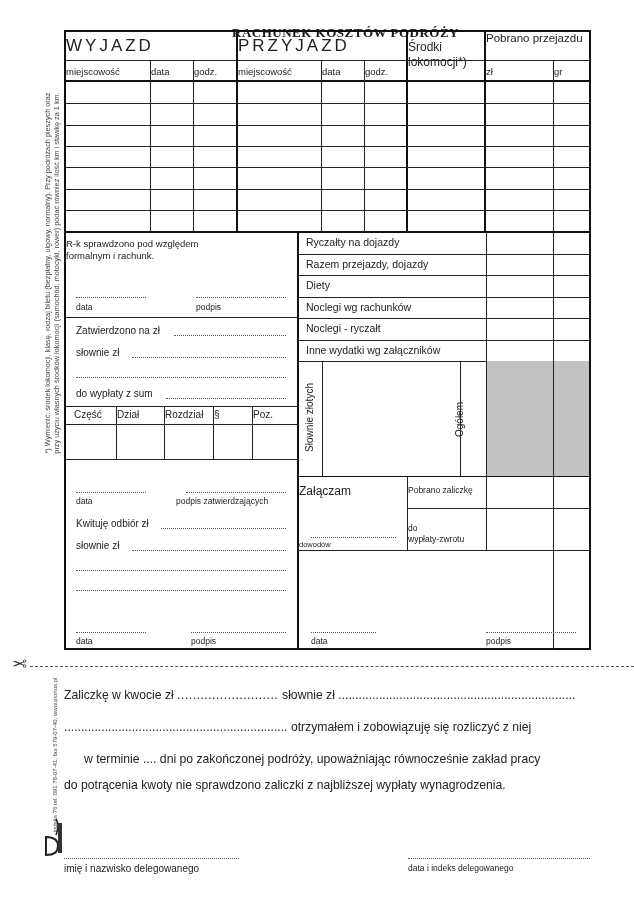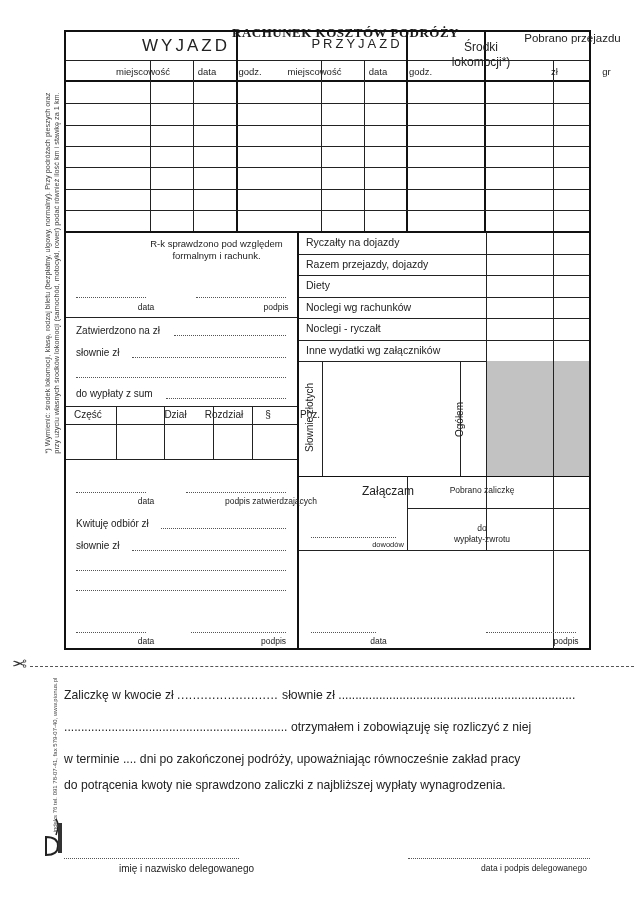--- a/index.html
+++ b/index.html
@@ -7,21 +7,21 @@
   .abs{position:absolute;}
   .title{left:232px;top:25px;font-family:"Liberation Serif",serif;font-weight:bold;font-size:13px;letter-spacing:0.5px;color:#1a1a1a;white-space:nowrap;}
   .side-note{left:34px;top:30px;width:36px;height:485px;}
   .side-note div{position:absolute;left:50%;top:50%;transform:translate(-50%,-50%) rotate(-90deg);width:485px;font-size:7.3px;line-height:9px;color:#444;text-align:center;white-space:nowrap;}
   .form{left:64px;top:30px;width:527px;height:620px;border:2px solid #111;box-sizing:border-box;}
   .line{position:absolute;background:#222;}
   .h{height:1px;}
   .v{width:1px;}
   .thick{background:#111;}
   .txt{position:absolute;white-space:nowrap;color:#222;}
-  .c{text-align:center;padding-left:35px;}
+  .c{}
   .dots{position:absolute;border-bottom:1px dotted #555;height:0;}
   .grey{position:absolute;background:#c2c2c2;}
   .rot{position:absolute;transform:rotate(-90deg);transform-origin:center;white-space:nowrap;font-size:10px;}
   .cut{left:30px;top:666px;width:604px;border-top:1px dashed #555;}
   .scissors{left:12px;top:652px;font-size:18px;color:#333;transform:rotate(180deg);}
   .decl{left:64px;font-size:12.2px;color:#222;white-space:nowrap;}
   .footer-side{left:42px;top:665px;width:26px;height:180px;}
   .footer-side div{position:absolute;left:50%;top:50%;transform:translate(-50%,-50%) rotate(-90deg);font-size:6px;color:#444;white-space:nowrap;}
   .logo{left:42px;top:815px;width:24px;height:44px;}
 </style>
@@ -46,21 +46,21 @@
   <div class="line v thick" style="left:170px;top:0;height:200px;width:2px;"></div>
   <div class="line v thick" style="left:340px;top:0;height:200px;width:2px;"></div>
   <div class="line v thick" style="left:418px;top:0;height:200px;width:2px;"></div>
   <div class="line v" style="left:84px;top:28px;height:172px;"></div>
   <div class="line v" style="left:127px;top:28px;height:172px;"></div>
   <div class="line v" style="left:255px;top:28px;height:172px;"></div>
   <div class="line v" style="left:298px;top:28px;height:172px;"></div>
   <div class="line v" style="left:487px;top:28px;height:590px;"></div>
 
   <div class="txt c" style="left:0;top:4px;width:170px;font-size:17px;letter-spacing:3px;">WYJAZD</div>
-  <div class="txt c" style="left:172px;top:4px;width:168px;font-size:13px;letter-spacing:3px;">PRZYJAZD</div>
+  <div class="txt c" style="left:172px;top:4px;width:168px;font-size:17px;letter-spacing:3px;">PRZYJAZD</div>
   <div class="txt c" style="left:342px;top:8px;width:76px;font-size:12px;white-space:normal;line-height:15px;">Środki lokomocji*)</div>
   <div class="txt c" style="left:420px;top:0px;width:103px;font-size:11.5px;white-space:normal;line-height:12px;">Pobrano przejazdu</div>
 
   <div class="txt c" style="left:0;top:34px;width:84px;font-size:9.5px;">miejscowość</div>
   <div class="txt c" style="left:85px;top:34px;width:42px;font-size:9.5px;">data</div>
   <div class="txt c" style="left:128px;top:34px;width:42px;font-size:9.5px;">godz.</div>
   <div class="txt c" style="left:172px;top:34px;width:83px;font-size:9.5px;">miejscowość</div>
   <div class="txt c" style="left:256px;top:34px;width:42px;font-size:9.5px;">data</div>
   <div class="txt c" style="left:299px;top:34px;width:41px;font-size:9.5px;">godz.</div>
   <div class="txt c" style="left:420px;top:34px;width:67px;font-size:9.5px;">zł</div>
@@ -248,27 +248,27 @@
 <div class="abs decl" style="top:688px;">
   <span>Zaliczkę w kwocie zł</span>
   <span style="letter-spacing:0.5px;"> .......................... </span>
   <span>słownie zł</span>
   <span> ......................................................................</span>
 </div>
 <div class="abs decl" style="top:720px;">
   <span>.................................................................. </span>
   <span>otrzymałem i zobowiązuję się rozliczyć z niej</span>
 </div>
-<div class="abs decl" style="top:752px;">w terminie .... dni po zakończonej podróży, upoważniając równocześnie zakład pracy</div>
+<div class="abs decl" style="top:752px;margin-left:20px;">w terminie .... dni po zakończonej podróży, upoważniając równocześnie zakład pracy</div>
 <div class="abs decl" style="top:778px;">do potrącenia kwoty nie sprawdzono zaliczki z najbliższej wypłaty wynagrodzenia.</div>
 
 <div class="abs dots" style="left:64px;top:858px;width:175px;"></div>
 <div class="abs txt c" style="left:64px;top:863px;width:175px;font-size:10px;">imię i nazwisko delegowanego</div>
 <div class="abs dots" style="left:408px;top:858px;width:182px;"></div>
-<div class="abs txt c" style="left:408px;top:863px;width:182px;font-size:8.5px;">data i podpis delegowanego</div>
+<div class="abs txt c" style="left:408px;top:863px;width:182px;font-size:8.5px;">data i indeks delegowanego</div>
 
 <div class="abs footer-side">
   <div>indeks 76  tel. 091 78-07-41, fax 579-07-40, www.pionus.pl</div>
 </div>
 <div class="abs logo">
   <svg width="24" height="44" viewBox="0 0 24 44">
     <path d="M4 40 L4 22 Q16 22 16 31 Q16 40 4 40 Z" fill="none" stroke="#222" stroke-width="2"></path>
     <path d="M14 20 Q18 10 14 4" fill="none" stroke="#222" stroke-width="1.5"></path>
     <rect x="16" y="8" width="4" height="30" fill="#333"></rect>
   </svg>

